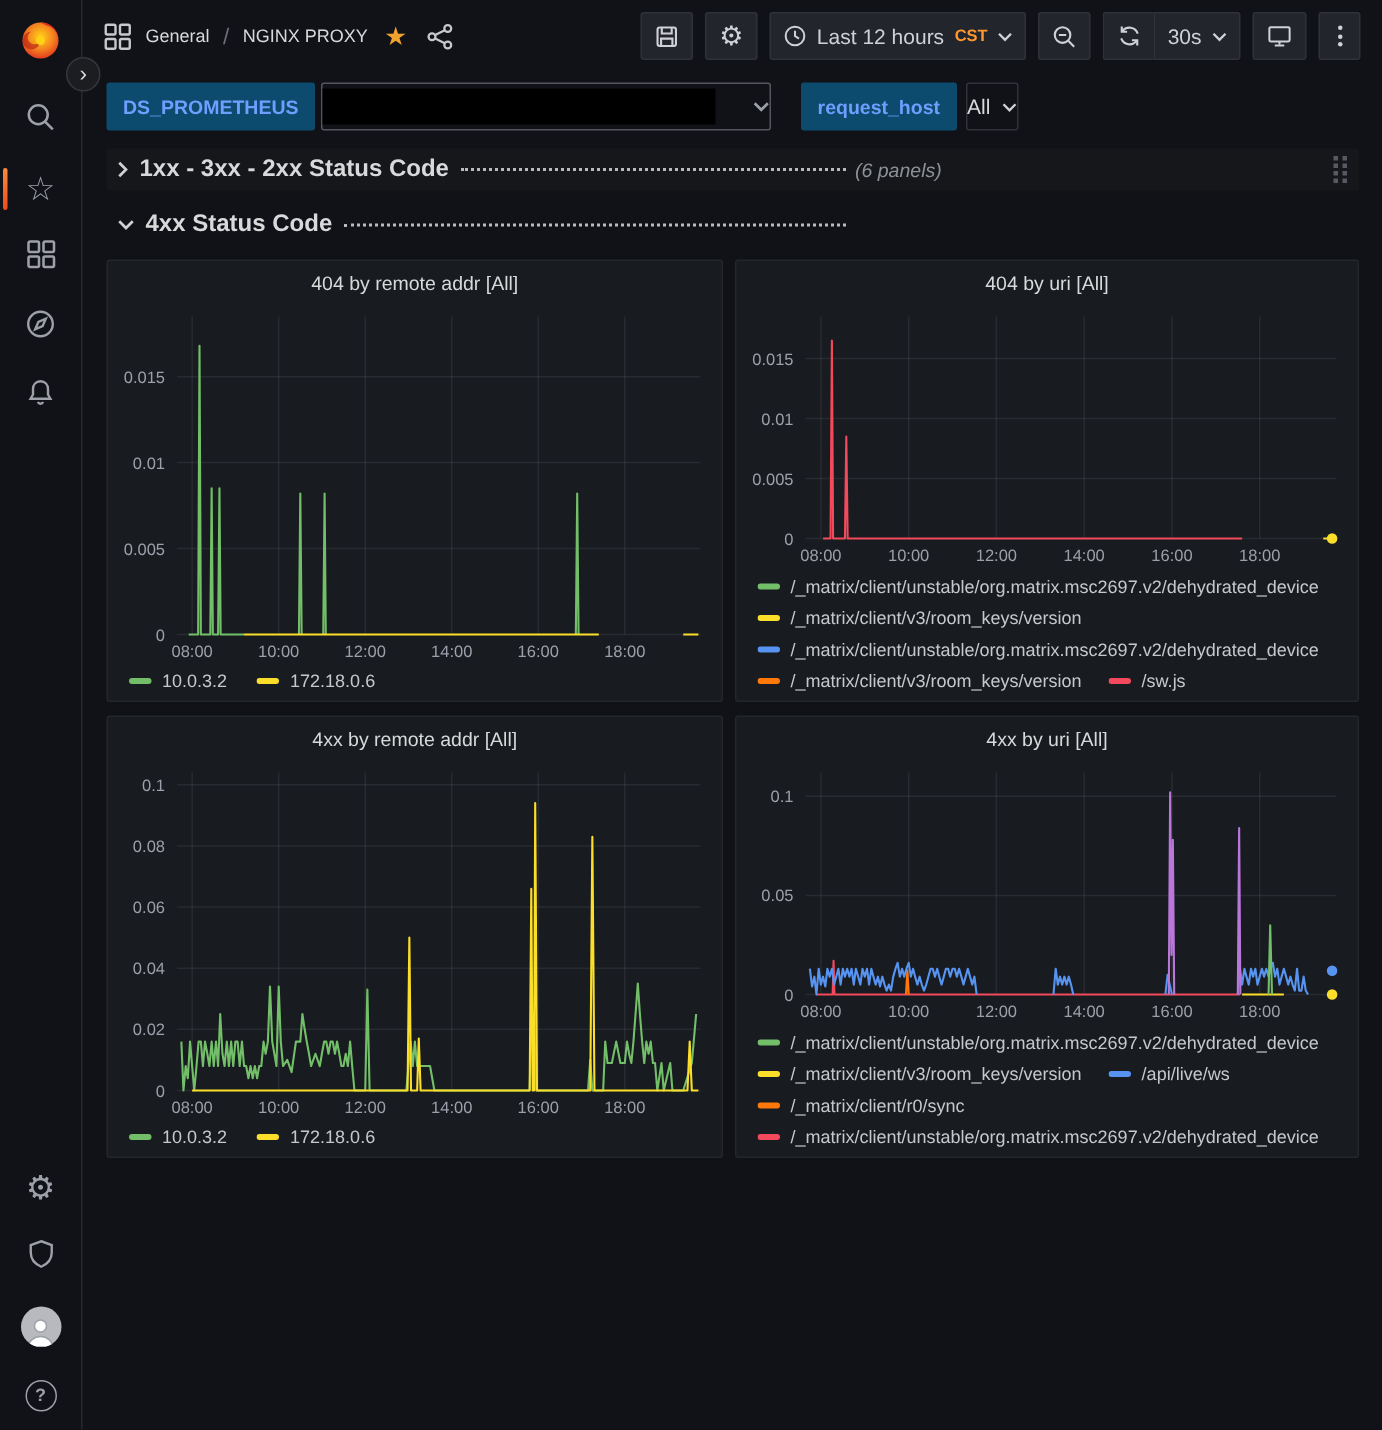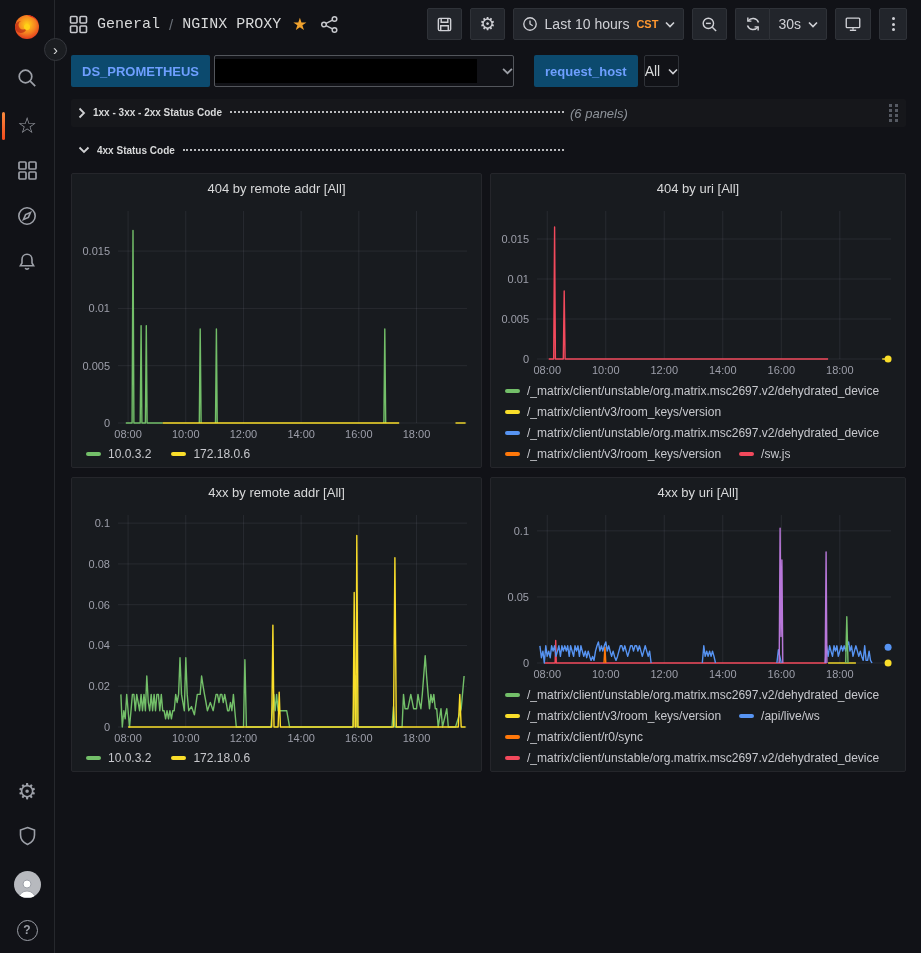--- a/index.html
+++ b/index.html
@@ -36,21 +36,21 @@
     position:absolute; left:44px; top:38px; width:23px; height:23px; border-radius:50%;
     background:#1b1d21; border:1px solid #35373d; color:#d8d9da; z-index:9;
     font-size:15px; line-height:19px; text-align:center; cursor:pointer; font-family:inherit;
   }
   
   .topnav {
     margin-left:55px; height:48px; display:flex; align-items:center;
     padding:0 14px 0 14px;
   }
   .breadcrumb { display:flex; align-items:center; gap:9px; }
-  .bc-text { font-size:15px; color:#d8d9da; cursor:pointer;font-family:Liberation Mono, monospace; }
+  .bc-text { font-size:12px; color:#d8d9da; cursor:pointer; }
   .bc-sep { color:#6a6f77; font-size:15px; }
   .fav-star { color:#f0a22e; font-size:17px; cursor:pointer; margin-left:2px; }
   .nav-right { margin-left:auto; display:flex; align-items:center; gap:8px; }
   .tbtn {
     background:#22252b; border:1px solid #2f3238; border-radius:2px; color:#d0d1d6;
     height:32px; min-width:34px; display:flex; align-items:center; justify-content:center;
     gap:7px; padding:0 8px; cursor:pointer; font-size:13px; font-family:inherit;
   }
   .btn-group { display:flex; }
   .btn-group .tbtn:first-child { border-radius:2px 0 0 2px; border-right:none; }
@@ -74,21 +74,21 @@
   .all-select { margin-left:6px; border-color:#2f3238; gap:8px; font-size:14px; color:#d8d9da; }
   
   .dash { margin-left:55px; padding:6px 15px 0 16px; }
   .row-header {
     height:28px; display:flex; align-items:center; padding:0 7px; margin-bottom:9px;
     cursor:pointer; border-radius:2px;
   }
   .row-header.collapsed { background:#16171b; }
   .row-left { display:flex; align-items:baseline; width:492px; }
   .row-chev { margin-right:7px; align-self:center; display:flex; }
-  .row-title { font-size:10px; font-weight:bold; color:#d8d9da; white-space:nowrap; }
+  .row-title { font-size:16px; font-weight:bold; color:#d8d9da; white-space:nowrap; }
   .dotfill { flex:1; border-bottom:2px dotted #b9babd; margin:0 6px 0 8px; transform:translateY(-3px); }
   .row-count { font-size:13px; font-style:italic; color:#8d9299; white-space:nowrap; }
   .row-space { flex:1; }
   .drag-dots { display:grid; grid-template-columns:4px 4px; gap:2px; }
   .drag-dots i { width:3px; height:3px; background:#565a63; }
   
   .panels { display:grid; grid-template-columns:411px 1fr; column-gap:8px; row-gap:9px; margin-bottom:10px; }
   .panel {
     background:#181b1f; border:1px solid #25262b; border-radius:2px; height:295px;
     display:flex; flex-direction:column; overflow:hidden;
@@ -223,21 +223,21 @@
     <button class="tbtn">
       <span class="glyph" style="font-size:18px;color:#d0d1d6;">⚙</span>
     </button>
     <button class="tbtn">
       <span style="display:flex;">
         <svg width="16" height="16" viewBox="0 0 18 18" fill="none" stroke="#d0d1d6" stroke-width="1.5">
           <circle cx="9" cy="9" r="7"></circle>
             <polyline points="9,5 9,9 12,11"></polyline>
         </svg>
       </span>
-      <span style="font-size:14px;">Last 10 hours</span>
+      <span style="font-size:14px;">Last 12 hours</span>
       <span class="tz">CST</span>
       <span style="display:flex;">
         <svg width="10" height="7" viewBox="0 0 10 7" fill="none" stroke="#d0d1d6" stroke-width="1.6">
             <polyline points="1,1.5 5,5.5 9,1.5"></polyline>
           </svg>
       </span>
     </button>
     <button class="tbtn">
       <svg width="17" height="17" viewBox="0 0 18 18" fill="none" stroke="#d0d1d6" stroke-width="1.5">
         <circle cx="7.8" cy="7.8" r="5.5"></circle>

